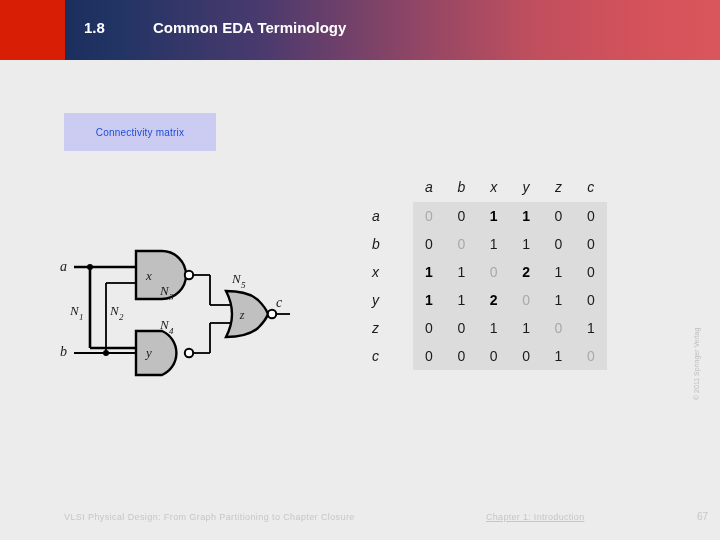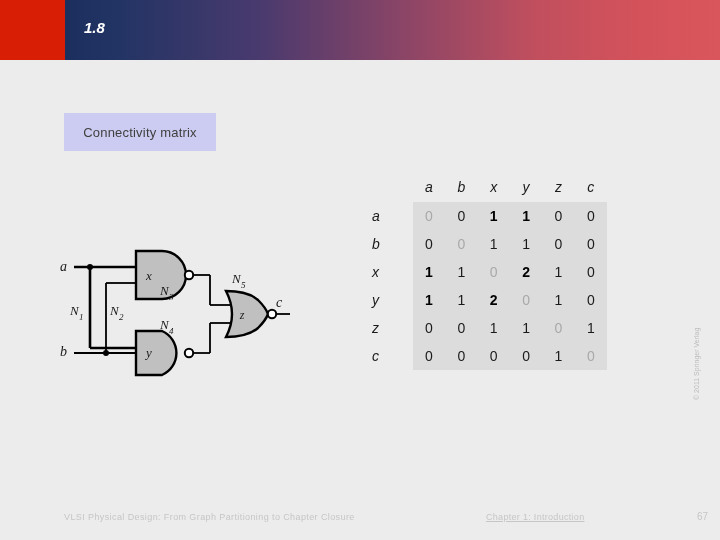--- a/index.html
+++ b/index.html
@@ -12,21 +12,21 @@
     background: #ececec;
     font-family: "Liberation Sans", sans-serif;
     overflow: hidden;
     position: relative;
   }
 
   
   #header {
     position: absolute;
     left: 0; top: 0;
-    width: 720px; height: 67px; font-style: italic;
+    width: 720px; height: 67px;
   }
   #header-redblock {
     position: absolute;
     left: 0; top: 0;
     width: 65px; height: 60px;
     background: #d81e05;
   }
   #header-gradient {
     position: absolute;
     left: 65px; top: 0;
@@ -53,22 +53,22 @@
   #callout-box {
     position: absolute;
     left: 64px; top: 113px;
     width: 152px; height: 38px;
     background: #ccccf2;
     display: flex;
     align-items: center;
     justify-content: center;
   }
   #callout-label {
-    color: #404040;
-    font-size: 13px;
+    color: #1d4ed8;
+    font-size: 10px;
     letter-spacing: 0.2px;
   }
 
   
   #circuit {
     position: absolute;
     left: 50px; top: 243px;
     width: 240px; height: 135px;
   }
 
@@ -145,20 +145,21 @@
     white-space: nowrap;
   }
 </style>
 </head>
 <body>
 
 <div id="header">
   <div id="header-redblock"></div>
   <div id="header-gradient"></div>
   <div id="header-slidenum">1.8</div>
+  <div id="header-title">Common EDA Terminology</div>
 </div>
 
 <div id="callout-box">
   <span id="callout-label">Connectivity matrix</span>
 </div>
 
 <div id="circuit">
   <svg width="240" height="135" viewBox="0 0 240 135">
 
     <text x="10" y="28" font-family="Liberation Serif, serif" font-style="italic" font-size="14" fill="#1a1a1a">a</text>

